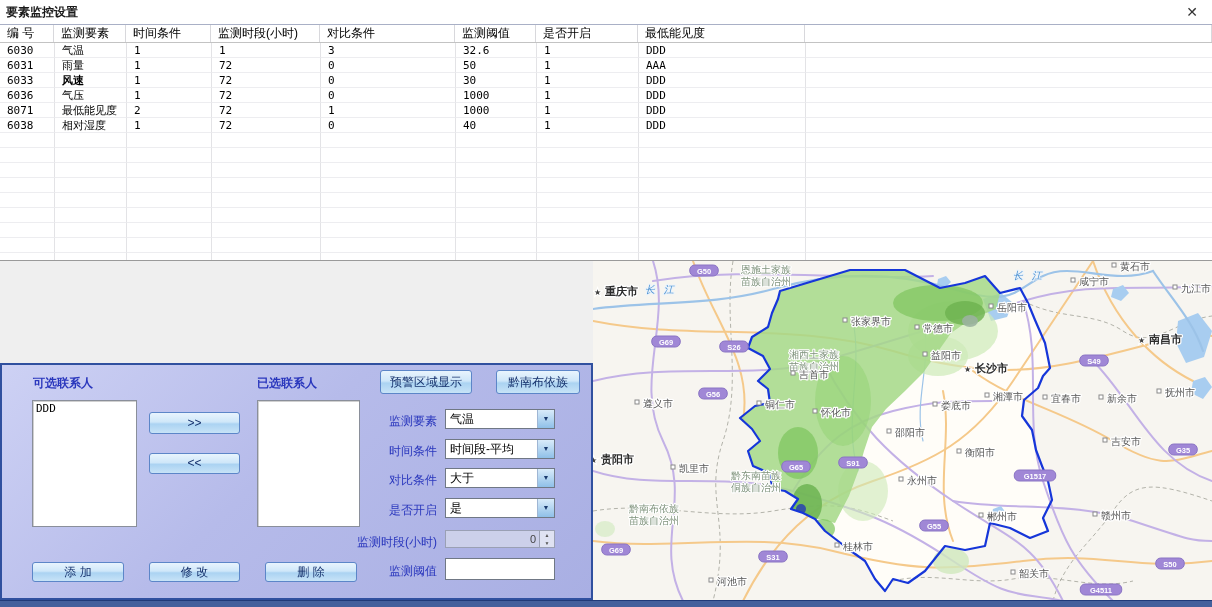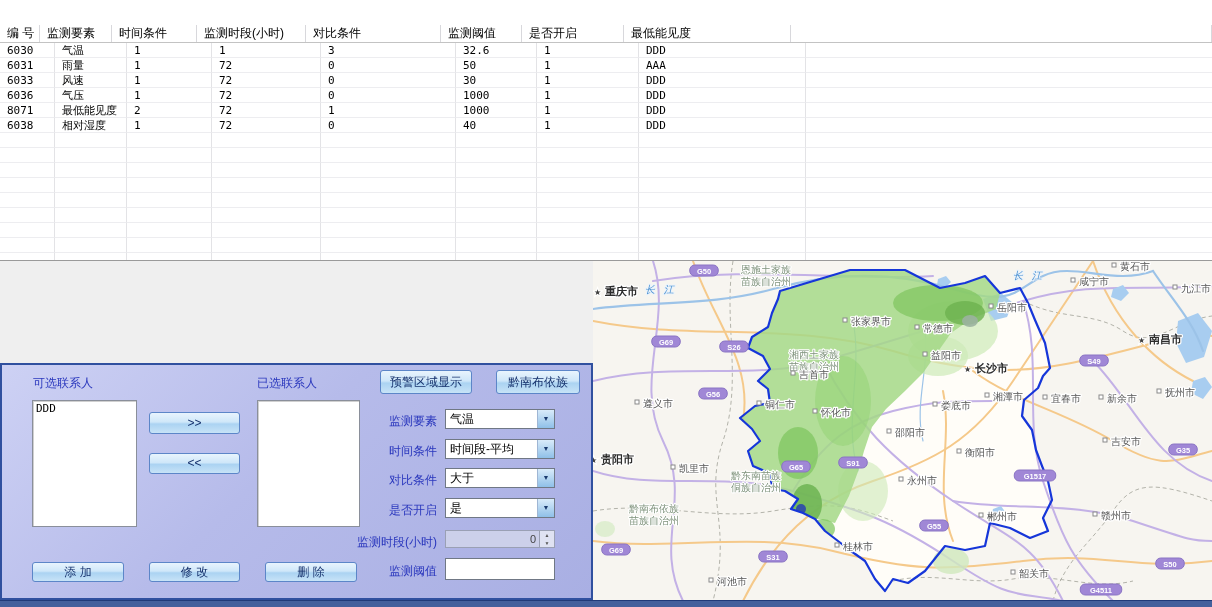--- a/index.html
+++ b/index.html
@@ -18,21 +18,21 @@
   .tcell{box-sizing:border-box;padding-left:7px;border-right:1px solid #e3e3e6;border-bottom:1px solid #ededf0;white-space:nowrap;overflow:hidden;}
   .trow.thead .tcell{border-bottom:none;border-right:1px solid #d8d8dc;}
   .tcell.fill{flex:1;border-right:none;}
   
   #grayzone{position:absolute;left:0;top:261px;width:593px;height:102px;background:#efefef;}
   #panel{
     position:absolute;left:0;top:363px;width:593px;height:237px;box-sizing:border-box;
     background:linear-gradient(135deg,#cdd1f4 0%,#b6bbea 45%,#a9afe3 100%);
     border:2px solid #30509f;
   }
-  .plabel{position:absolute;font-size:12px;color:#2a37bd;white-space:nowrap;}
+  .plabel{position:absolute;font-size:12px;color:#2a37bd;white-space:nowrap;font-weight:bold;}
   .listbox{position:absolute;background:#ffffff;border:1px solid #8a8f9a;box-shadow:inset 1px 1px 0 #d0d0d0;font-family:"DejaVu Sans Mono","Liberation Mono",monospace;font-size:11px;overflow:hidden;}
   .listitem{padding:1px 3px;line-height:13px;}
   .blue-btn{
     position:absolute;box-sizing:border-box;border:1px solid #5c86c8;border-radius:3px;
     background:linear-gradient(180deg,#e8f4fd 0%,#cfe7f9 45%,#abd3f2 55%,#c7e3f7 100%);
     color:#17336e;font-size:12px;text-align:center;cursor:pointer;white-space:nowrap;
     font-family:"Liberation Sans","DejaVu Sans",sans-serif;
   }
   .flabel{position:absolute;width:120px;text-align:right;font-size:12px;color:#2a37bd;white-space:nowrap;}
   .combo{position:absolute;width:110px;height:20px;box-sizing:border-box;background:#fff;border:1px solid #707885;display:flex;cursor:pointer;}
@@ -53,24 +53,28 @@
   .badge-t{font-size:7.5px;fill:#ffffff;font-weight:bold;text-anchor:middle;}
   .river{font-size:10px;fill:#4a8fd0;font-style:italic;letter-spacing:3px;paint-order:stroke;stroke:#eaf3fb;stroke-width:2px;}
   #bottomline{position:absolute;left:0;top:600px;width:1212px;height:1px;background:#203a78;}
   #bottomstrip{position:absolute;left:0;top:601px;width:1212px;height:6px;background:#44609c;}
 </style>
 </head>
 <body>
 
 <div id="window">
 
+  <div id="titlebar">
+    <div id="title">要素监控设置</div>
+    <div id="closebtn">✕</div>
+  </div>
 
   <div id="grid">
       <div class="trow thead">
-        <div class="tcell" style="width: 40px;">编 号</div>
+        <div class="tcell" style="width: 54px;">编 号</div>
         <div class="tcell" style="width: 72px;">监测要素</div>
         <div class="tcell" style="width: 85px;">时间条件</div>
         <div class="tcell" style="width: 109px;">监测时段(小时)</div>
         <div class="tcell" style="width: 135px;">对比条件</div>
         <div class="tcell" style="width: 81px;">监测阈值</div>
         <div class="tcell" style="width: 102px;">是否开启</div>
         <div class="tcell" style="width: 167px;">最低能见度</div>
         <div class="tcell fill"></div>
       </div>
       <div class="trow">
@@ -90,21 +94,21 @@
         <div class="tcell" style="width: 85px;">1</div>
         <div class="tcell" style="width: 109px;">72</div>
         <div class="tcell" style="width: 135px;">0</div>
         <div class="tcell" style="width: 81px;">50</div>
         <div class="tcell" style="width: 102px;">1</div>
         <div class="tcell" style="width: 167px;">AAA</div>
         <div class="tcell fill"></div>
       </div>
       <div class="trow">
         <div class="tcell" style="width: 55px;">6033</div>
-        <div class="tcell" style="width: 72px;">风速</div>
+        <div class="tcell" style="width: 72px; font-weight: bold;">风速</div>
         <div class="tcell" style="width: 85px;">1</div>
         <div class="tcell" style="width: 109px;">72</div>
         <div class="tcell" style="width: 135px;">0</div>
         <div class="tcell" style="width: 81px;">30</div>
         <div class="tcell" style="width: 102px;">1</div>
         <div class="tcell" style="width: 167px;">DDD</div>
         <div class="tcell fill"></div>
       </div>
       <div class="trow">
         <div class="tcell" style="width: 55px;">6036</div>

